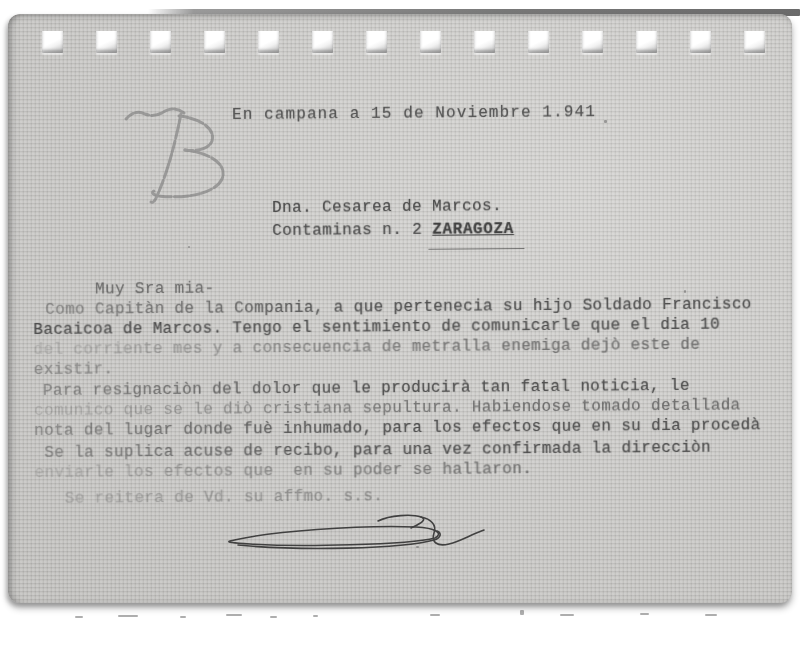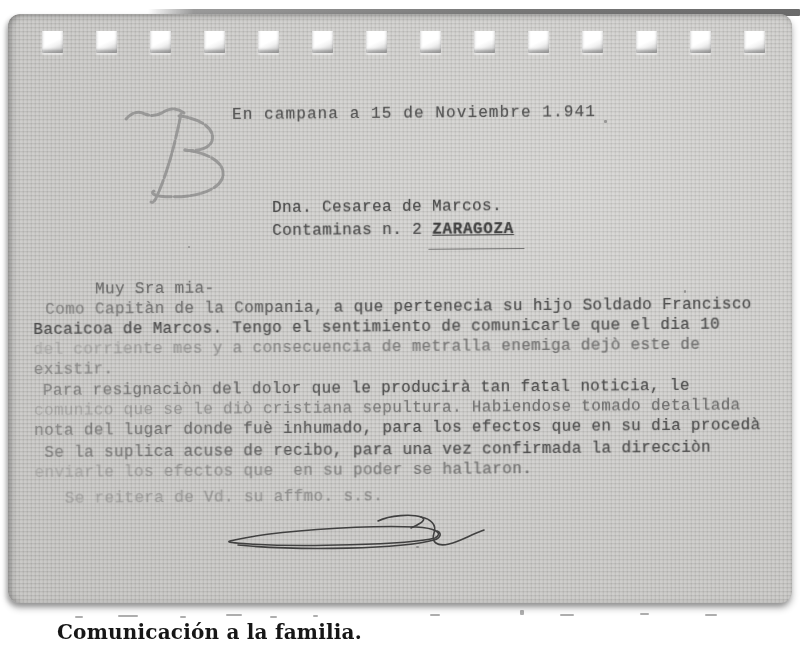--- a/index.html
+++ b/index.html
@@ -138,14 +138,13 @@
   <span class="speck" style="left:180px;top:616px;width:6px;height:2px"></span>
   <span class="speck" style="left:226px;top:614px;width:16px;height:2px"></span>
   <span class="speck" style="left:270px;top:616px;width:7px;height:2px"></span>
   <span class="speck" style="left:313px;top:615px;width:5px;height:2px"></span>
   <span class="speck" style="left:430px;top:614px;width:10px;height:2px"></span>
   <span class="speck" style="left:520px;top:610px;width:4px;height:5px"></span>
   <span class="speck" style="left:560px;top:614px;width:14px;height:2px"></span>
   <span class="speck" style="left:640px;top:613px;width:9px;height:2px"></span>
   <span class="speck" style="left:705px;top:614px;width:12px;height:2px"></span>
 
-  <div class="caption">Comunicación a la familia.</div>
 </div>
 
 </body></html>

